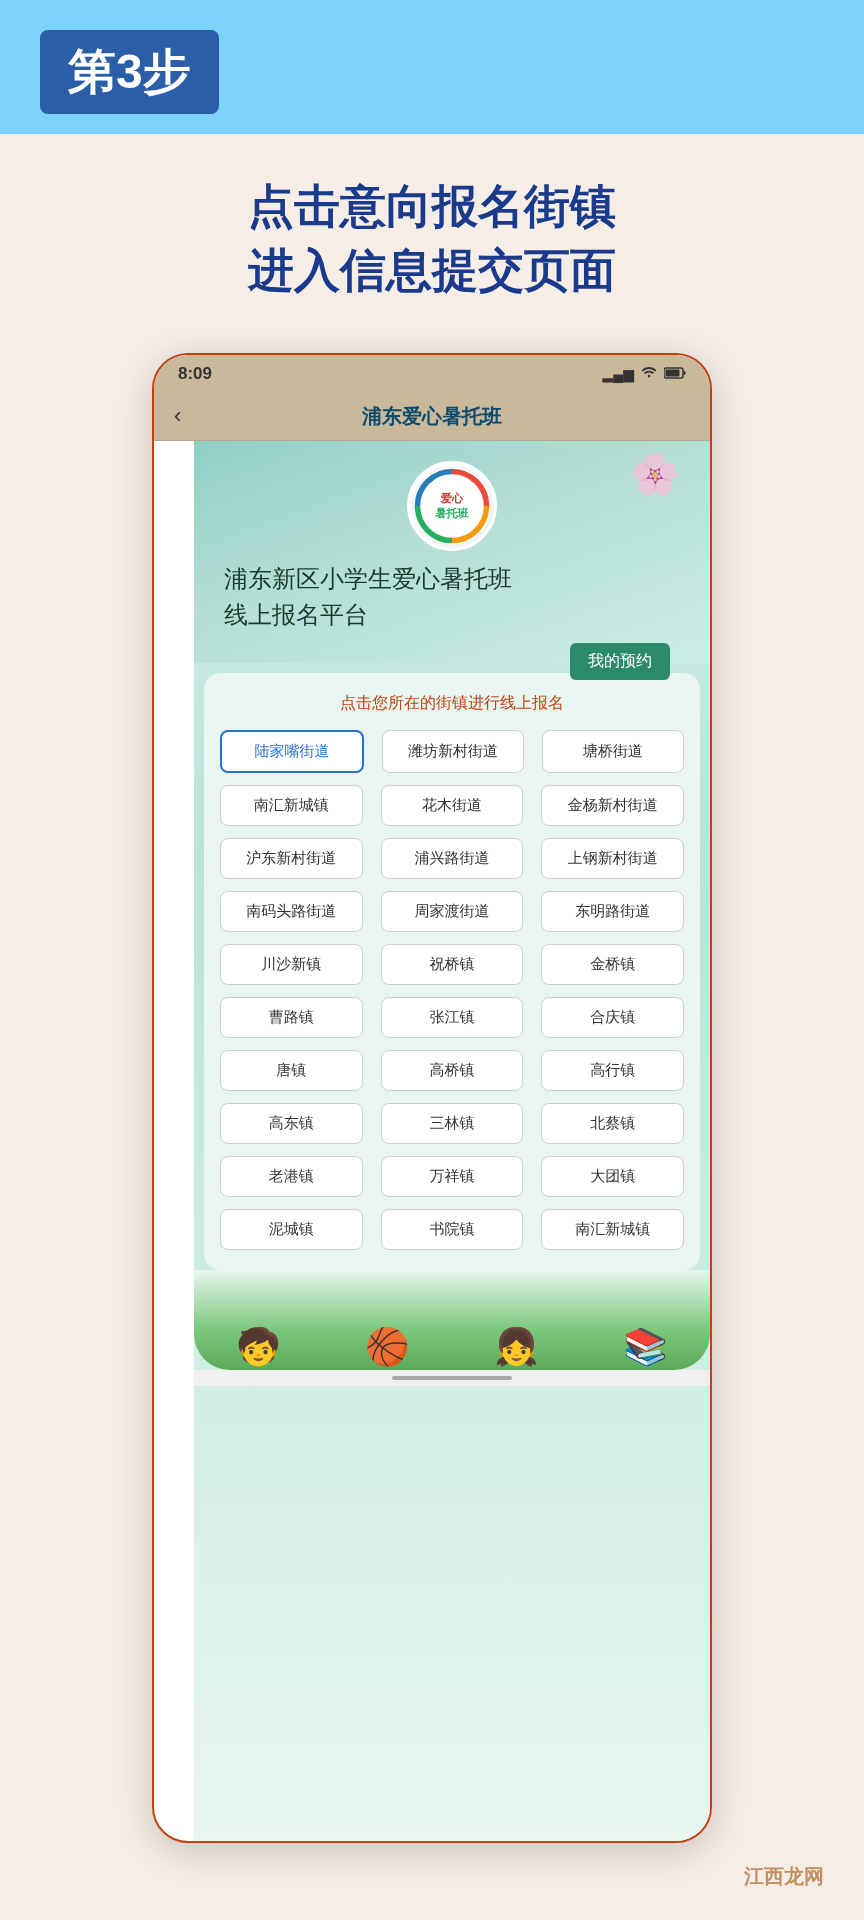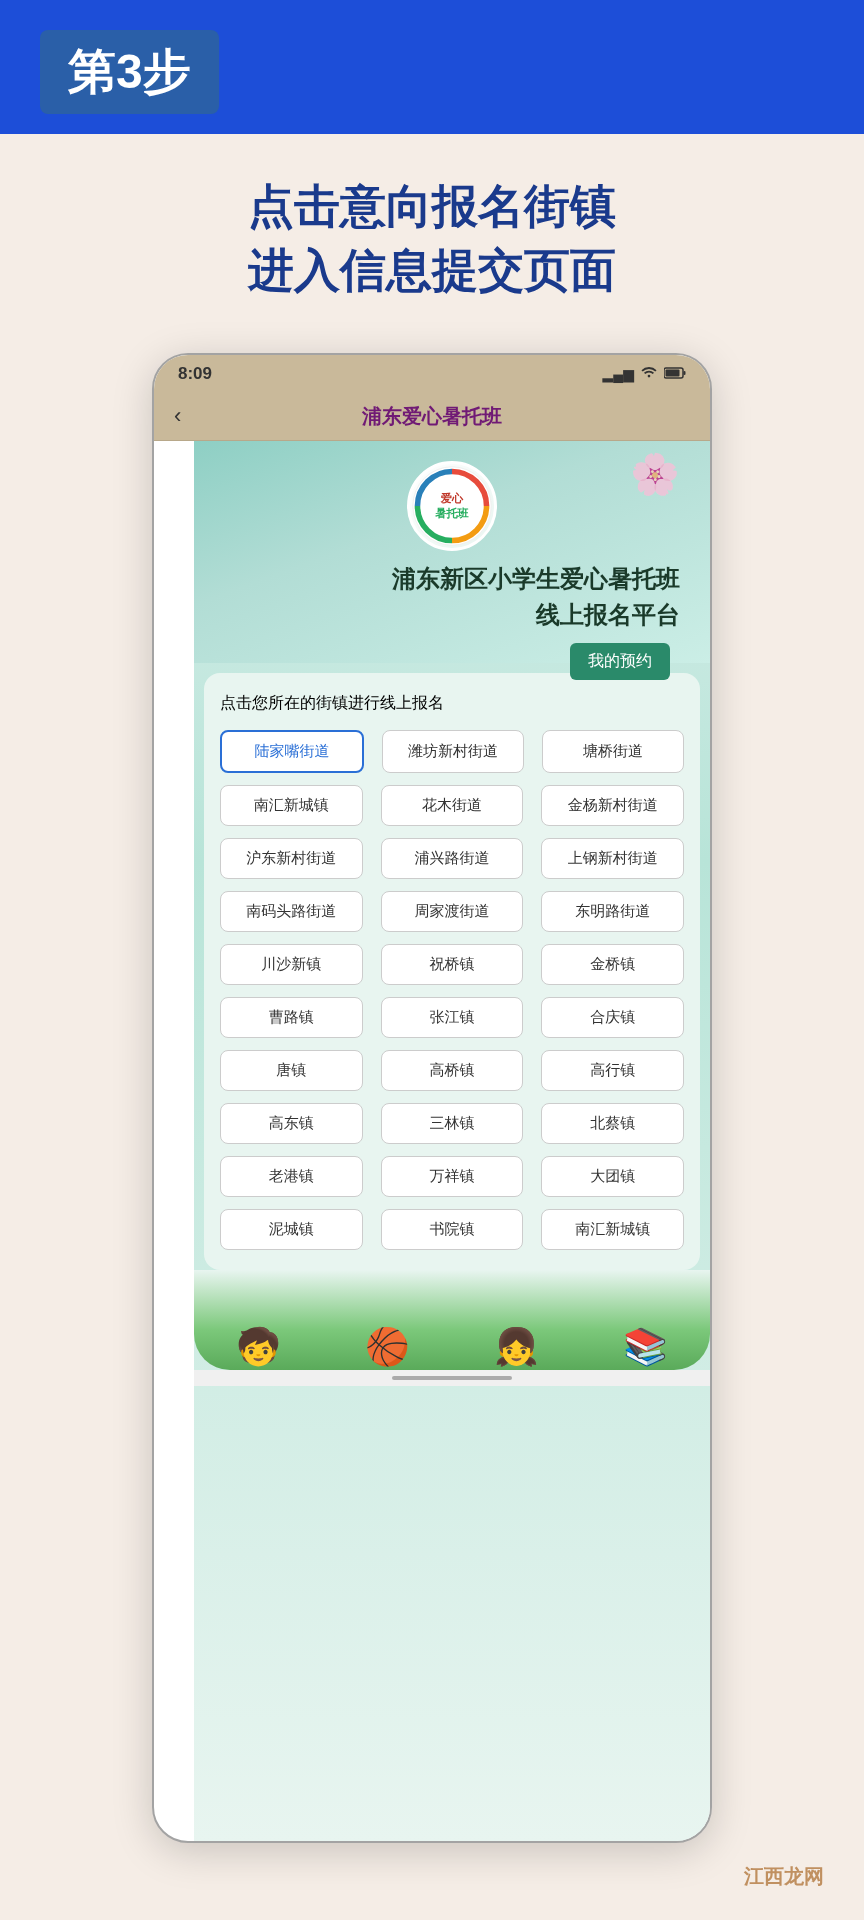--- a/index.html
+++ b/index.html
@@ -6,21 +6,21 @@
     body {
       width: 864px;
       min-height: 1920px;
       background: #f5ede6;
       font-family: 'PingFang SC', 'Microsoft YaHei', sans-serif;
       position: relative;
     }
 
     
     .step-header {
-      background: #1d4ed8;
+      background: #7dd3fc;
       padding: 30px 40px 20px 40px;
     }
     .step-badge {
       display: inline-block;
       background: #2a5fa8;
       color: #fff;
       font-size: 48px;
       font-weight: 900;
       padding: 10px 28px;
       border-radius: 8px;
@@ -45,21 +45,21 @@
       display: flex;
       justify-content: center;
       padding: 0 60px 60px 60px;
     }
     .phone-mockup {
       width: 560px;
       background: #fff;
       border-radius: 36px;
       overflow: hidden;
       box-shadow: 0 8px 40px rgba(0,0,0,0.18);
-      border: 2px solid #a3a3a3;
+      border: 2px solid #c2410c;
     }
 
     
     .status-bar {
       background: #c9b99a;
       display: flex;
       justify-content: space-between;
       align-items: center;
       padding: 8px 24px;
       height: 38px;
@@ -89,21 +89,21 @@
     }
     .nav-back {
       position: absolute;
       left: 20px;
       font-size: 22px;
       color: #333;
     }
     .nav-title {
       font-size: 20px;
       font-weight: 600;
-      color: #701a75;
+      color: #0c4a6e;
     }
 
     
     .app-content {
       background: linear-gradient(180deg, #d4ede8 0%, #b8e4d8 30%, #e8f5f0 100%);
       min-height: 1400px;
       margin-left: 40px;
     }
 
     
@@ -132,23 +132,23 @@
     }
     .flower-deco {
       position: absolute;
       right: 30px;
       top: 10px;
       font-size: 40px;
       opacity: 0.7;
     }
 
     .banner-title {
-      text-align: right;
+      text-align: left;
       font-size: 24px;
-      font-weight: 700;
+      font-weight: 400;
       color: #1a3a2a;
       line-height: 1.5;
       padding: 0 10px 10px;
     }
 
     .my-appointment-btn {
       float: right;
       background: #2a8a6a;
       color: #fff;
       border: none;
@@ -160,23 +160,23 @@
     }
 
     
     .districts-area {
       background: #e8f5f0;
       margin: 10px 10px 0 10px;
       border-radius: 16px;
       padding: 20px 16px;
     }
     .districts-label {
-      text-align: left;
+      text-align: center;
       font-size: 16px;
-      color: #000000;
+      color: #c2410c;
       margin-bottom: 16px;
     }
     .districts-grid {
       display: flex;
       flex-direction: column;
       gap: 12px;
     }
     .districts-row {
       display: flex;
       gap: 18px;

